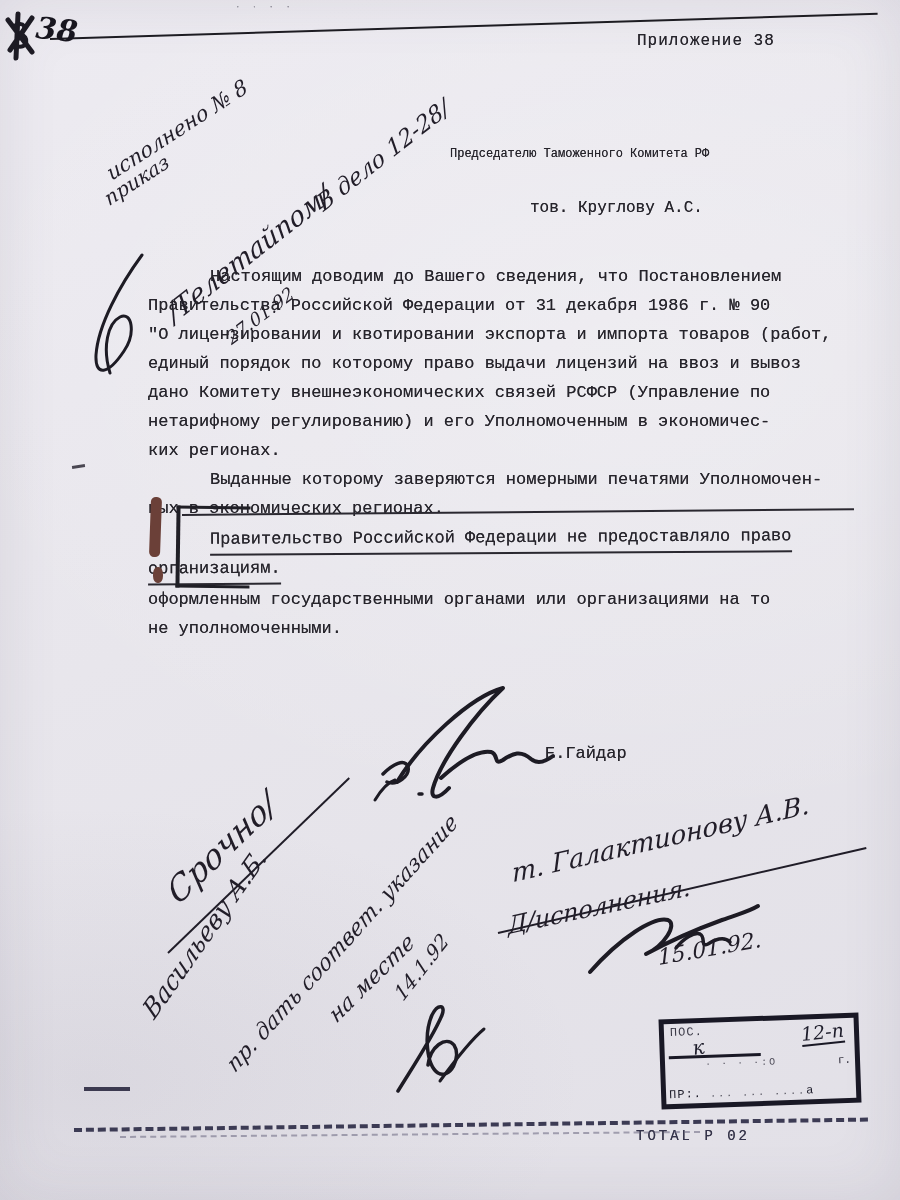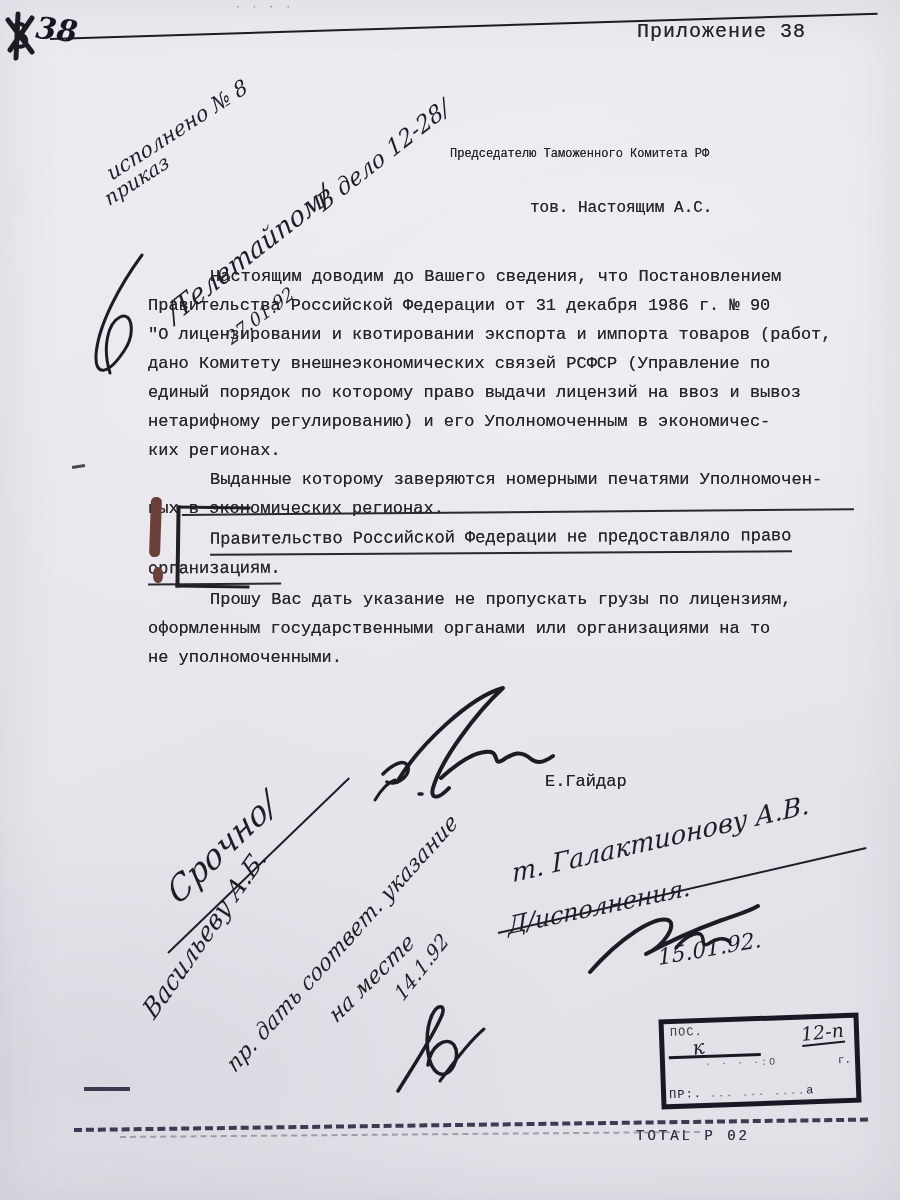--- a/index.html
+++ b/index.html
@@ -12,36 +12,36 @@
     box-shadow:inset 0 0 60px rgba(90,85,110,0.12);
     font-family:"Liberation Mono","DejaVu Sans Mono",monospace;
     color:#25232a;
   }
   .abs{position:absolute;}
   .type{font-family:"Liberation Mono","DejaVu Sans Mono",monospace;color:#26242b;text-shadow:0 0 .5px rgba(30,28,36,.75);}
   .hand{font-family:"DejaVu Serif","Liberation Serif",serif;font-style:italic;color:#211d28;}
   
   .topline{left:50px;top:38px;width:828px;height:0;border-top:2.5px solid #1d1c22;transform:rotate(-1.75deg);transform-origin:left center;}
   .topfrag{left:235px;top:2px;width:130px;height:4px;color:#8d8a97;font-size:9px;letter-spacing:3px;opacity:.8;}
-  .appendix{left:637px;top:20px;font-size:20px;letter-spacing:1px;}
+  .appendix{left:637px;top:32px;font-size:16px;letter-spacing:1px;}
   
   .body-block{left:148px;top:262px;width:716px;font-size:17px;line-height:29px;}
   .body-block .ln{white-space:nowrap;}
   .body-block .ind{padding-left:62px;}
   .hu .us{display:inline-block;border-bottom:2px solid #2a2830;padding-bottom:0;transform:rotate(-.35deg);}
   .addr1{left:450px;top:147px;font-size:12px;}
   .addr2{left:530px;top:199px;font-size:16px;}
   
   .exbar{left:150px;top:497px;width:11px;height:60px;background:#6b4038;border-radius:5px;transform:rotate(2deg);}
   .exdot{left:153px;top:567px;width:10px;height:16px;background:#6b4038;border-radius:45%;}
   .bracket{left:176px;top:506px;width:70px;height:76px;border-left:4px solid #201f26;border-top:3px solid #201f26;border-bottom:3px solid #201f26;transform:rotate(.8deg);}
   .overline{left:182px;top:514px;width:672px;height:0;border-top:2px solid #2a2830;transform:rotate(-.5deg);transform-origin:left center;}
   .tickmark{left:72px;top:465px;width:13px;height:3px;background:#4a4752;transform:rotate(-8deg);}
   
-  .gaidar{left:545px;top:772px;font-size:17px;}
+  .gaidar{left:545px;top:744px;font-size:17px;}
   
   .hw{white-space:nowrap;}
   
   .stamp{left:660px;top:1016px;width:190px;height:80px;border:5px solid #191825;transform:rotate(-2deg);
          font-family:"Liberation Mono","DejaVu Sans Mono",monospace;color:#1d1c2a;}
   .stamp .r1{position:absolute;left:6px;top:2px;font-size:12px;letter-spacing:1px;opacity:.85;}
   .stamp .handnum{position:absolute;right:10px;top:2px;font-family:"DejaVu Serif",serif;font-style:italic;font-size:19px;border-bottom:2px solid #191825;transform:rotate(-4deg);}
   .stamp .midline{position:absolute;left:4px;top:32px;width:92px;border-top:3px solid #191825;}
   .stamp .handk{position:absolute;left:28px;top:12px;font-family:"DejaVu Serif",serif;font-style:italic;font-size:20px;transform:rotate(-6deg);}
   .stamp .r3{position:absolute;left:40px;top:36px;font-size:10px;letter-spacing:2px;opacity:.75;}
@@ -75,35 +75,34 @@
   <div class="abs hand hw" style="left:95px;top:118px;font-size:21px;transform:rotate(-33deg) skewX(-6deg);">исполнено № 8</div>
   <div class="abs hand hw" style="left:100px;top:168px;font-size:20px;transform:rotate(-33deg) skewX(-6deg);">приказ</div>
   <div class="abs hand hw" style="left:148px;top:238px;font-size:27px;transform:rotate(-38deg) skewX(-8deg);">/Телетайпом/</div>
   <div class="abs hand hw" style="left:220px;top:305px;font-size:18px;transform:rotate(-37deg) skewX(-6deg);">27.01.92</div>
   <div class="abs hand hw" style="left:302px;top:142px;font-size:23px;transform:rotate(-38deg) skewX(-8deg);">В дело 12-28/</div>
   <svg class="abs" style="left:80px;top:255px;" width="180" height="150" viewBox="0 0 180 150">
     <path class="stroke" d="M62,0 C40,30 18,70 16,100 C15,122 28,120 44,96 C56,78 52,56 40,62 C28,68 22,92 30,118" stroke-width="3"></path>
   </svg>
 
   <div class="abs type addr1">Председателю Таможенного Комитета РФ</div>
-  <div class="abs type addr2">тов. Настоящим А.С.</div>
+  <div class="abs type addr2">тов. Круглову А.С.</div>
 
   <div class="abs type body-block">
     <div class="ln ind">Настоящим доводим до Вашего сведения, что Постановлением</div>
     <div class="ln">Правительства Российской Федерации от 31 декабря 1986 г. № 90</div>
     <div class="ln">"О лицензировании и квотировании экспорта и импорта товаров (работ,</div>
+    <div class="ln">единый порядок по которому право выдачи лицензий на ввоз и вывоз</div>
     <div class="ln">дано Комитету внешнеэкономических связей РСФСР (Управление по</div>
-    <div class="ln">единый порядок по которому право выдачи лицензий на ввоз и вывоз</div>
     <div class="ln">нетарифному  регулированию) и его Уполномоченным в экономичес-</div>
     <div class="ln">ких регионах.</div>
     <div class="ln ind">Выданные которому заверяются номерными печатями Уполномочен-</div>
     <div class="ln">ных в экономических регионах.</div>
     <div class="ln ind hu"><span class="us">Правительство Российской Федерации не предоставляло право</span></div>
     <div class="ln hu"><span class="us">организациям.</span></div>
-    <div class="ln ind">Прошу Вас дать указание не пропускать грузы по лицензиям,</div>
     <div class="ln">оформленным государственными органами или организациями на то</div>
     <div class="ln">не уполномоченными.</div>
   </div>
 
   <div class="abs tickmark"></div>
   <div class="abs exbar"></div>
   <div class="abs exdot"></div>
   <div class="abs bracket"></div>
   <div class="abs overline"></div>
 

